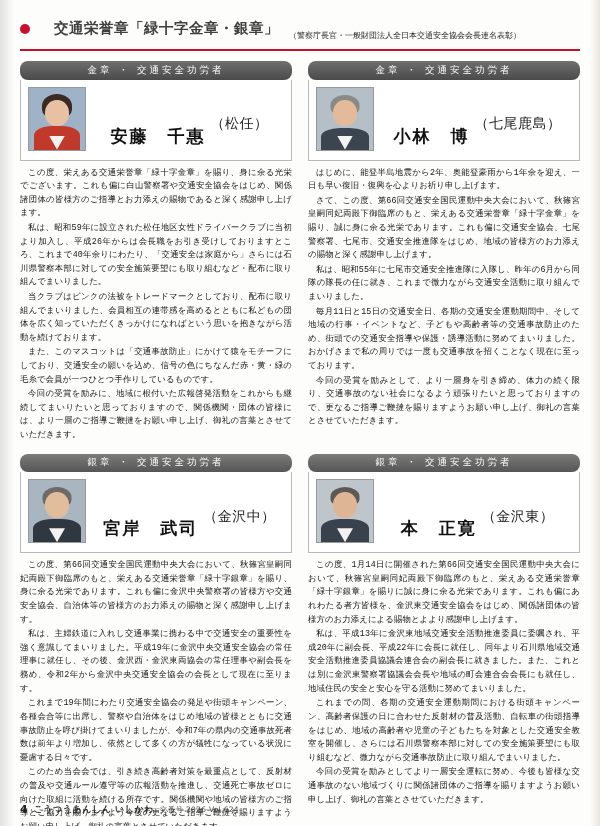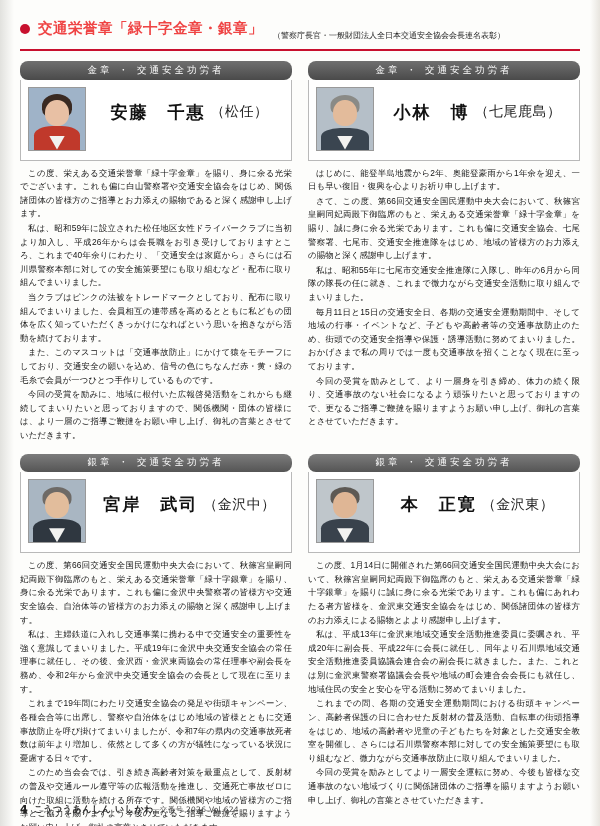--- a/index.html
+++ b/index.html
@@ -61,22 +61,23 @@
     height: 10px;
     border-radius: 50%;
     background: #c8102e;
     flex: 0 0 auto;
     margin-right: 2px;
   }
   .header-title {
     font-size: 14.5px;
     font-weight: bold;
     letter-spacing: .5px;
-    color: #ef4444;
+    color: #404040;
     white-space: nowrap;
+    margin-left: 16px;
   }
   .header-note {
     font-size: 8px;
     color: #222;
     margin-left: 4px;
     white-space: nowrap;
     padding-bottom: 2px;
     margin-top: 16px;
   }
 
@@ -167,37 +168,38 @@
     gap: 5px;
     padding-top: 14px;
   }
   .person-name {
     font-family: Liberation Serif, serif;
     font-size: 17px;
     font-weight: bold;
     letter-spacing: 2px;
     color: #111;
     white-space: nowrap;
+    margin-top: 24px;
   }
   .person-affil {
     font-size: 14px;
     color: #222;
     white-space: nowrap;
     letter-spacing: .5px;
   }
 
   
   .body-text {
     font-size: 8.4px;
     line-height: 1.62;
     text-align: justify;
     color: #141414;
     margin-top: 6px;
     letter-spacing: .1px;
-    font-family: Liberation Sans, sans-serif;
+    font-family: Liberation Mono, monospace;
   }
   .body-text p {
     margin: 0 0 1px 0;
     text-indent: 8px;
   }
 
   
   .footer {
     position: absolute;
     left: 20px;

